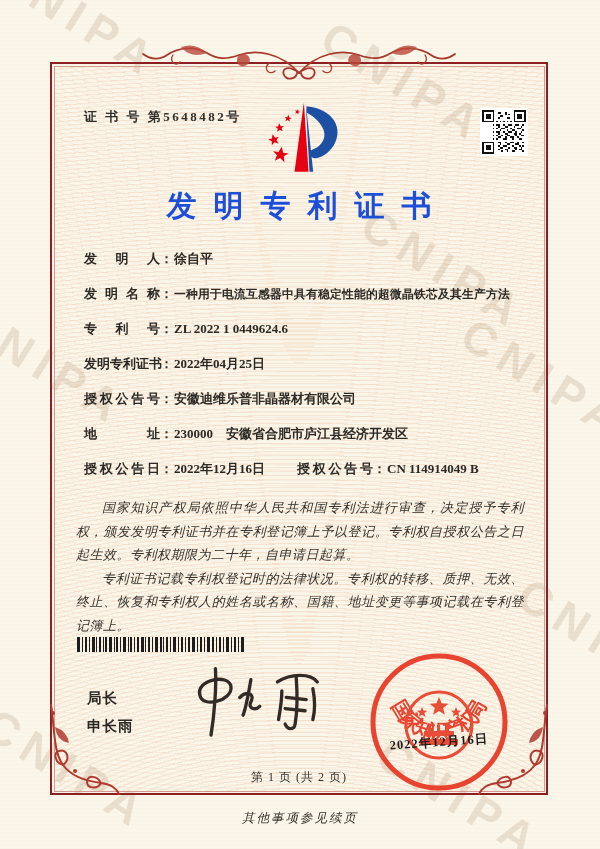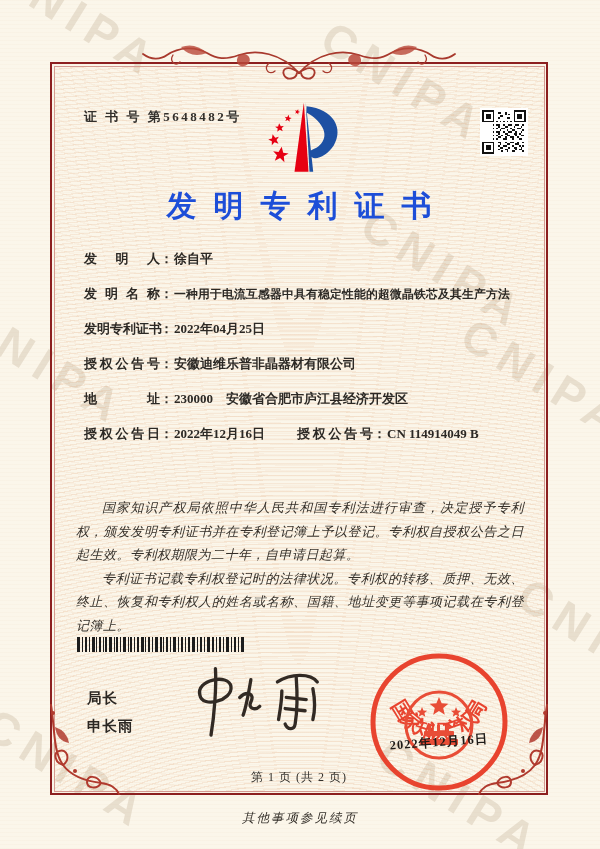--- a/index.html
+++ b/index.html
@@ -267,20 +267,23 @@
   <div class="title">发明专利证书</div>
 
   <div class="fields">
     <div class="frow">
       <span class="flabel">发明人</span><span class="fcolon">：</span><span class="fvalue">徐自平</span>
     </div>
     <div class="frow f-name">
       <span class="flabel">发明名称</span><span class="fcolon">：</span><span class="fvalue">一种用于电流互感器中具有稳定性能的超微晶铁芯及其生产方法</span>
     </div>
     <div class="frow">
+      <span class="flabel">专利号</span><span class="fcolon">：</span><span class="fvalue">ZL 2022 1 0449624.6</span>
+    </div>
+    <div class="frow">
       <span class="flabel">发明专利证书</span><span class="fcolon">：</span><span class="fvalue">2022年04月25日</span>
     </div>
     <div class="frow">
       <span class="flabel">授权公告号</span><span class="fcolon">：</span><span class="fvalue">安徽迪维乐普非晶器材有限公司</span>
     </div>
     <div class="frow">
       <span class="flabel">地址</span><span class="fcolon">：</span><span class="fvalue">230000　安徽省合肥市庐江县经济开发区</span>
     </div>
     <div class="frow grant-row">
       <span>

